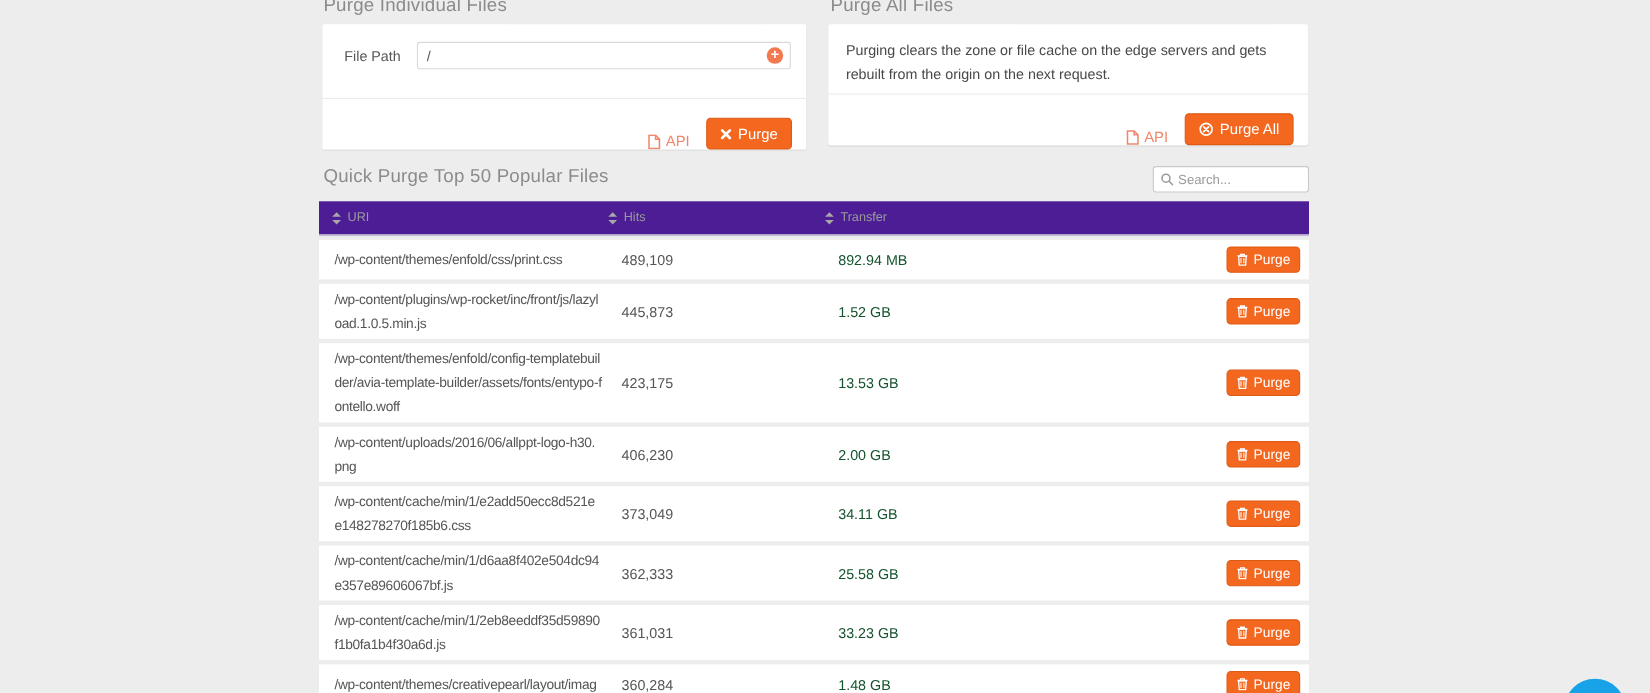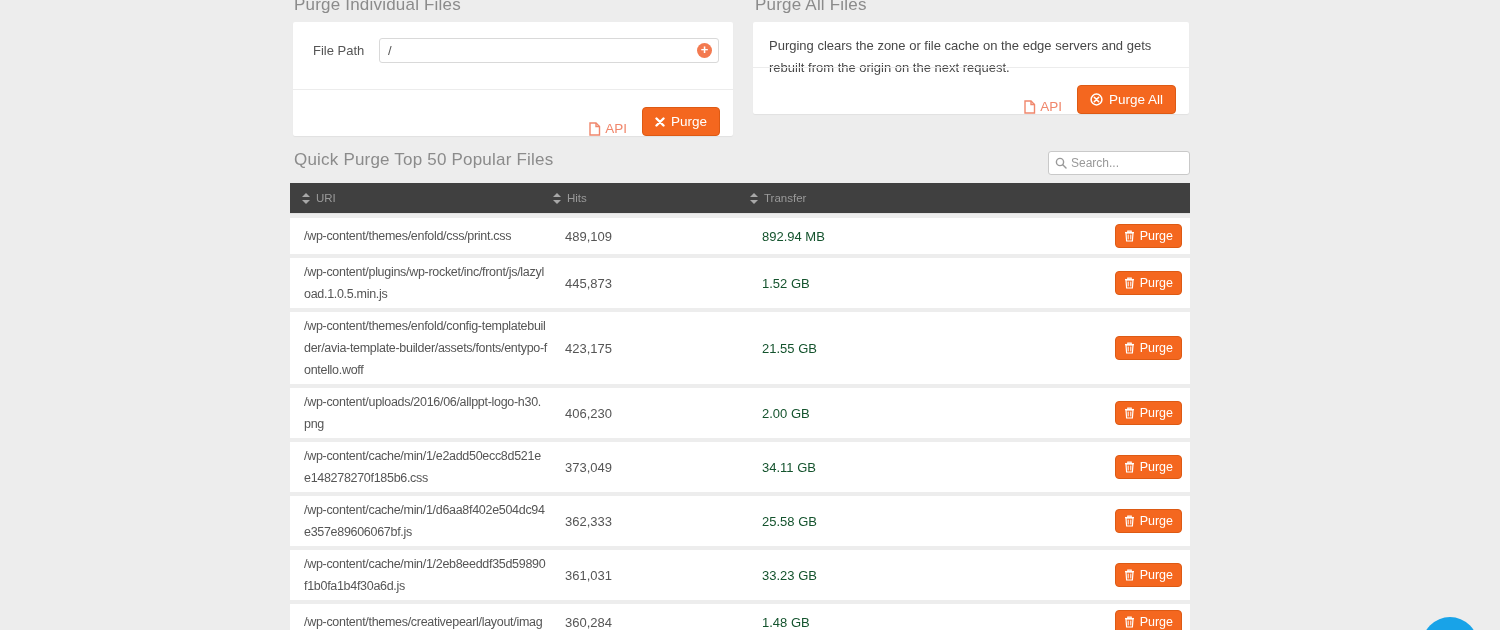--- a/index.html
+++ b/index.html
@@ -54,37 +54,37 @@
     display: flex; align-items: center; gap: 4px;
     color: #f0876c; font-size: 13.5px; text-decoration: none; cursor: pointer;
   }
   .btn-orange {
     display: flex; align-items: center; gap: 6px;
     background: #f4671f; border: 1px solid #dd5a14; border-radius: 4px;
     color: #fff; font-size: 13.5px; padding: 6px 12px; cursor: pointer;
     font-family: "Liberation Sans", sans-serif;
   }
   
-  #card-all { left: 753px; top: 22px; width: 436px; height: 92px; }
+  #card-all { left: 753px; top: 22px; width: 436px; height: 110px; }
   .desc { padding: 13px 20px 0 16px; font-size: 13px; color: #484848; line-height: 22px; }
   
   #search-box {
     position: absolute; left: 1048px; top: 151px; width: 142px; height: 24px;
     background: #fff; border: 1px solid #c9c9c9; border-radius: 3px;
     display: flex; align-items: center; padding: 0 6px; gap: 4px;
   }
   #search-input {
     border: none; outline: none; width: 100%;
     font-size: 12px; color: #555; background: transparent;
     font-family: "Liberation Sans", sans-serif;
   }
   #search-input::placeholder { color: #999; }
   #table { position: absolute; left: 290px; top: 183px; width: 900px; }
   .thead {
-    background: #404040; height: 31px; margin-bottom: 4px;
+    background: #4c1d95; height: 31px; margin-bottom: 4px;
     border-bottom: 1px solid #e2e2e2;
     display: flex; align-items: center;
     font-size: 11.5px; color: #9a9a9a; text-align: right;
   }
   .th { display: flex; align-items: center; gap: 6px; }
   .th-uri { width: 263px; padding-left: 12px; }
   .th-hits { width: 197px; }
   .th-transfer { flex: 1; }
   .sort { position: relative; display: inline-block; width: 8px; height: 11px; cursor: pointer; }
   .sort::before {
@@ -249,21 +249,21 @@
           </svg>
         </span>
         <span>Purge</span>
       </button>
     </div>
   </div>
 
   <div class="trow">
     <div class="cell-uri">/wp-content/themes/enfold/config-templatebuilder/avia-template-builder/assets/fonts/entypo-fontello.woff</div>
     <div class="cell-hits">423,175</div>
-    <div class="cell-transfer">21.55 GB</div>
+    <div class="cell-transfer">13.53 GB</div>
     <div class="cell-action">
       <button class="btn-small">
         <span>
           <svg width="11" height="12" viewBox="0 0 11 12">
             <path d="M1 2.6 h9" stroke="#fff" stroke-width="1.3"></path>
             <path d="M3.8 2.4 v-1.2 h3.4 v1.2" fill="none" stroke="#fff" stroke-width="1.2"></path>
             <path d="M2 3 l0.6 8 h5.8 l0.6 -8 z" fill="none" stroke="#fff" stroke-width="1.2"></path>
             <path d="M4.2 4.6 v4.8 M6.8 4.6 v4.8" stroke="#fff" stroke-width="1"></path>
           </svg>
         </span>

